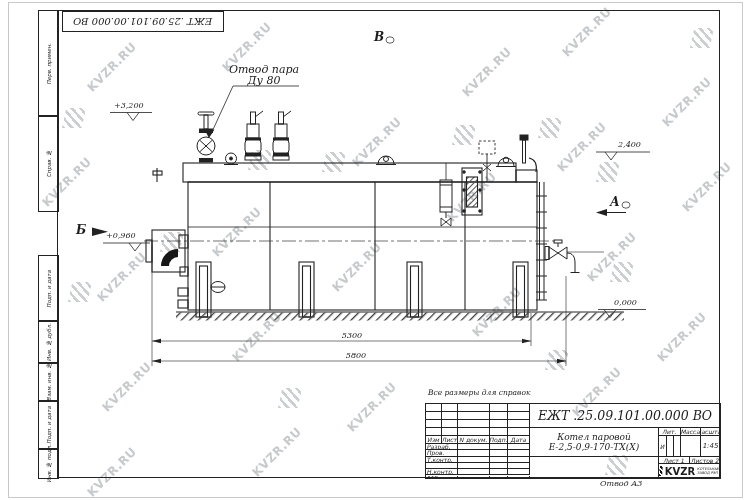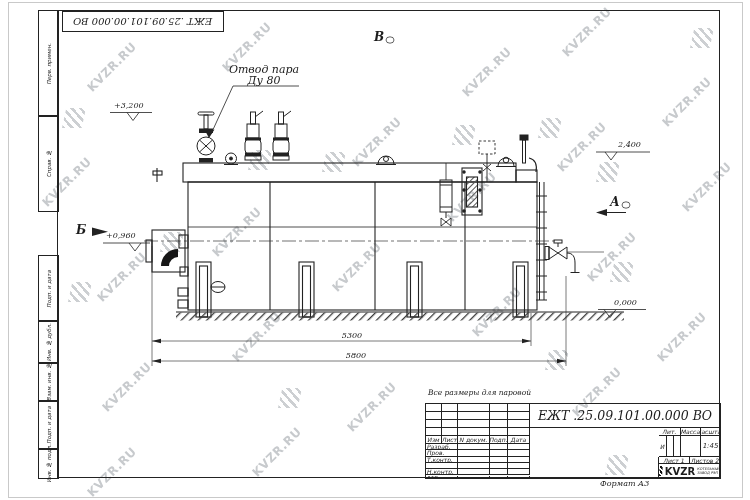--- a/index.html
+++ b/index.html
@@ -306,21 +306,21 @@
     <g fill="#222">
       <polygon points="152,341 161,338.7 161,343.3"></polygon>
         <polygon points="531,341 522,338.7 522,343.3"></polygon>
       <polygon points="152,361 161,358.7 161,363.3"></polygon>
         <polygon points="566,361 557,358.7 557,363.3"></polygon>
     </g>
     <text x="352" y="338" text-anchor="middle" font-size="8">5300</text>
     <text x="356" y="358" text-anchor="middle" font-size="8">5800</text>
   </svg>
 
-  <div class="abs small-note it" style="left:428px;top:388px">Все размеры для паровой</div>
+  <div class="abs small-note it" style="left:428px;top:388px">Все размеры для справок</div>
 
   <div class="abs tb">
 
     <div class="c" style="left:0;top:0;width:16px;height:8px"></div>
     <div class="c" style="left:16px;top:0;width:16px;height:8px"></div>
     <div class="c" style="left:32px;top:0;width:32px;height:8px"></div>
     <div class="c" style="left:64px;top:0;width:18px;height:8px"></div>
     <div class="c" style="left:82px;top:0;width:22px;height:8px"></div>
     <div class="c" style="left:0;top:8px;width:16px;height:8px"></div>
     <div class="c" style="left:16px;top:8px;width:16px;height:8px"></div>
@@ -364,20 +364,24 @@
     <div class="c" style="left:32px;top:65.2px;width:32px;height:6.3px"></div>
     <div class="c" style="left:64px;top:65.2px;width:18px;height:6.3px"></div>
     <div class="c" style="left:82px;top:65.2px;width:22px;height:6.3px"></div>
     <div class="c" style="left:0;top:71.5px;width:32px;height:3.5px;justify-content:flex-start;padding-left:1px">Утв.</div>
     <div class="c" style="left:32px;top:71.5px;width:32px;height:3.5px"></div>
     <div class="c" style="left:64px;top:71.5px;width:18px;height:3.5px"></div>
     <div class="c" style="left:82px;top:71.5px;width:22px;height:3.5px"></div>
 
     <div class="c" style="left:104px;top:0;width:191px;height:24px;font:italic 12.5px 'DejaVu Serif',serif">ЕЖТ .25.09.101.00.000  ВО</div>
 
+    <div class="c" style="left:104px;top:24px;width:129px;height:29px;flex-direction:column;font:italic 9px 'DejaVu Serif',serif">
+      <span>Котел паровой</span>
+      <span>Е-2,5-0,9-170-ТХ(Х)</span>
+    </div>
 
     <div class="c" style="left:233px;top:24px;width:22px;height:8px">Лит.</div>
     <div class="c" style="left:255px;top:24px;width:20px;height:8px">Масса</div>
     <div class="c" style="left:275px;top:24px;width:20px;height:8px">Масштаб</div>
 
     <div class="c" style="left:233px;top:32px;width:8px;height:21px">И</div>
     <div class="c" style="left:241px;top:32px;width:7px;height:21px"></div>
     <div class="c" style="left:248px;top:32px;width:7px;height:21px"></div>
     <div class="c" style="left:255px;top:32px;width:20px;height:21px"></div>
     <div class="c" style="left:275px;top:32px;width:20px;height:21px;font-size:7px">1:45</div>
@@ -390,14 +394,14 @@
     <div class="c" style="left:233px;top:60px;width:62px;height:15px;gap:2px">
       <span style="display:inline-block;width:9px;height:10px;background:repeating-linear-gradient(48deg,#111 0 1.6px,transparent 1.6px 3.4px);clip-path:polygon(20% 0,100% 0,80% 100%,0 100%)"></span>
       <span style="font:bold 10px 'DejaVu Sans',sans-serif;font-style:normal">KVZR</span>
       <span style="display:flex;flex-direction:column;font:italic 3.5px 'DejaVu Sans',sans-serif;line-height:4px">
         <span>КОТЕЛЬНЫЙ</span>
         <span>ЗАВОД РЭП</span>
       </span>
     </div>
   </div>
 
-  <div class="abs fmt" style="left:600px;top:479px">Формат А3</div>
+  <div class="abs fmt" style="left:600px;top:479px">Отвод А3</div>
 </div>
 
 </body></html>

